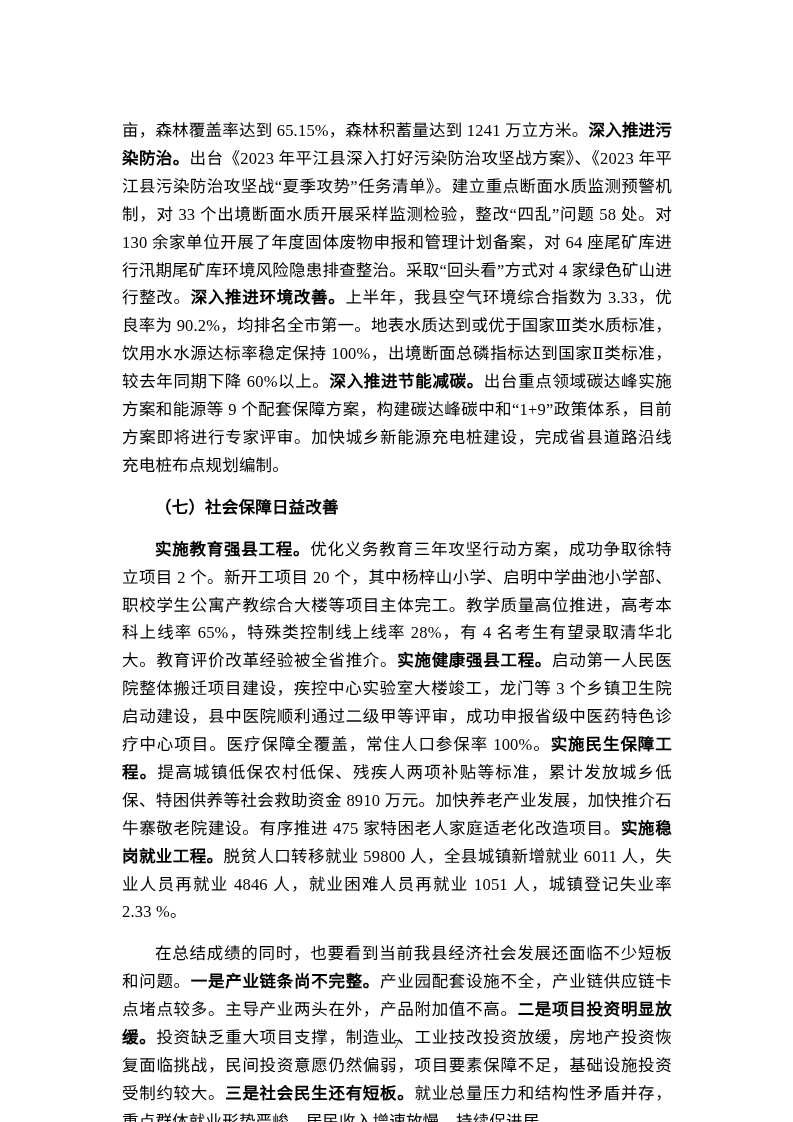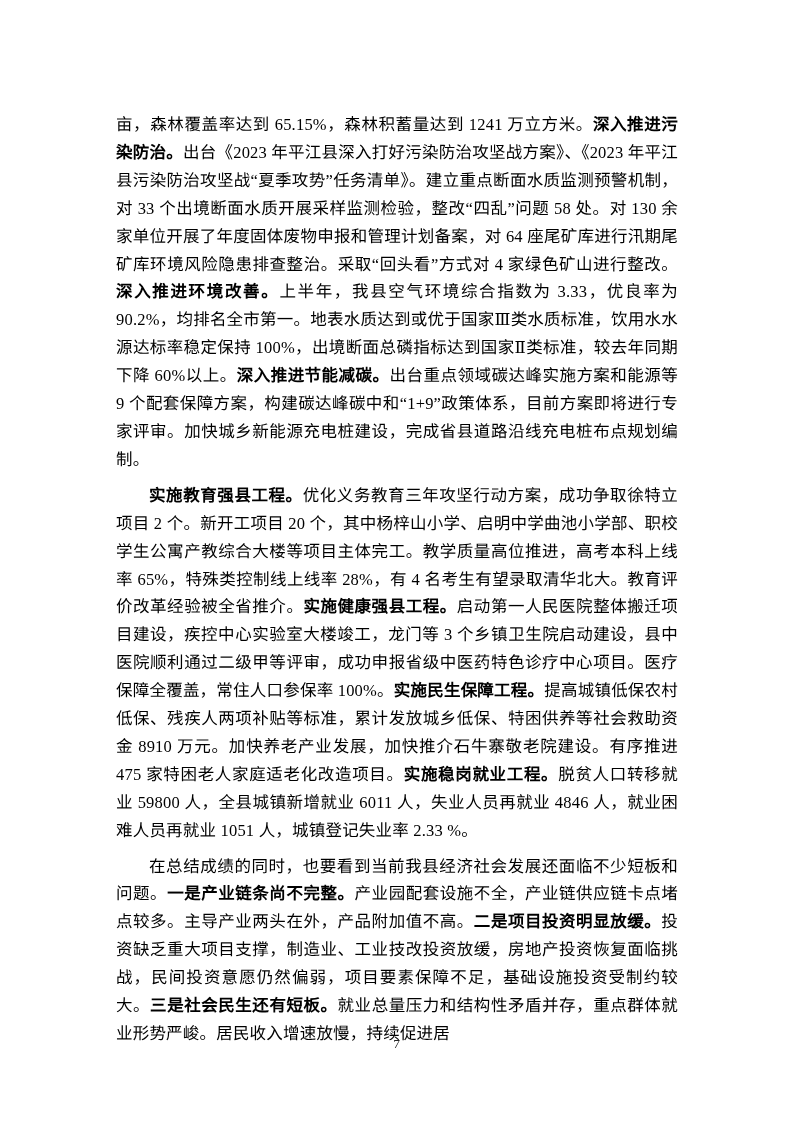--- a/index.html
+++ b/index.html
@@ -20,21 +20,21 @@
     position: absolute;
     left: 108px;
     top: 103px;
     width: 578px;
     font-size: 16.5px;
     line-height: 27.9px;
     text-align: justify;
     letter-spacing: 0.2px;
   }
   .para {
-    margin: 8px;
+    margin: 14px;
     padding: 0;
   }
   .para.body, .para.heading {
     text-indent: 2em;
   }
   .para.continuation {
     text-indent: 0;
   }
   .para.heading {
     margin-top: 9px;
@@ -52,17 +52,18 @@
     color: #222222;
     font-family: "Liberation Serif", "DejaVu Serif", serif;
   }
 </style>
 </head>
 <body>
 
 <div class="page">
   <div class="doc-body">
       <p class="para continuation"><span class="run">亩，森林覆盖率达到 65.15%，森林积蓄量达到 1241 万立方米。</span><span class="run bold">深入推进污染防治。</span><span class="run">出台《2023 年平江县深入打好污染防治攻坚战方案》、《2023 年平江县污染防治攻坚战“夏季攻势”任务清单》。建立重点断面水质监测预警机制，对 33 个出境断面水质开展采样监测检验，整改“四乱”问题 58 处。对 130 余家单位开展了年度固体废物申报和管理计划备案，对 64 座尾矿库进行汛期尾矿库环境风险隐患排查整治。采取“回头看”方式对 4 家绿色矿山进行整改。</span><span class="run bold">深入推进环境改善。</span><span class="run">上半年，我县空气环境综合指数为 3.33，优良率为 90.2%，均排名全市第一。地表水质达到或优于国家Ⅲ类水质标准，饮用水水源达标率稳定保持 100%，出境断面总磷指标达到国家Ⅱ类标准，较去年同期下降 60%以上。</span><span class="run bold">深入推进节能减碳。</span><span class="run">出台重点领域碳达峰实施方案和能源等 9 个配套保障方案，构建碳达峰碳中和“1+9”政策体系，目前方案即将进行专家评审。加快城乡新能源充电桩建设，完成省县道路沿线充电桩布点规划编制。</span></p>
+      <p class="para heading"><span class="run bold">（七）社会保障日益改善</span></p>
       <p class="para body"><span class="run bold">实施教育强县工程。</span><span class="run">优化义务教育三年攻坚行动方案，成功争取徐特立项目 2 个。新开工项目 20 个，其中杨梓山小学、启明中学曲池小学部、职校学生公寓产教综合大楼等项目主体完工。教学质量高位推进，高考本科上线率 65%，特殊类控制线上线率 28%，有 4 名考生有望录取清华北大。教育评价改革经验被全省推介。</span><span class="run bold">实施健康强县工程。</span><span class="run">启动第一人民医院整体搬迁项目建设，疾控中心实验室大楼竣工，龙门等 3 个乡镇卫生院启动建设，县中医院顺利通过二级甲等评审，成功申报省级中医药特色诊疗中心项目。医疗保障全覆盖，常住人口参保率 100%。</span><span class="run bold">实施民生保障工程。</span><span class="run">提高城镇低保农村低保、残疾人两项补贴等标准，累计发放城乡低保、特困供养等社会救助资金 8910 万元。加快养老产业发展，加快推介石牛寨敬老院建设。有序推进 475 家特困老人家庭适老化改造项目。</span><span class="run bold">实施稳岗就业工程。</span><span class="run">脱贫人口转移就业 59800 人，全县城镇新增就业 6011 人，失业人员再就业 4846 人，就业困难人员再就业 1051 人，城镇登记失业率 2.33 %。</span></p>
       <p class="para body"><span class="run">在总结成绩的同时，也要看到当前我县经济社会发展还面临不少短板和问题。</span><span class="run bold">一是产业链条尚不完整。</span><span class="run">产业园配套设施不全，产业链供应链卡点堵点较多。主导产业两头在外，产品附加值不高。</span><span class="run bold">二是项目投资明显放缓。</span><span class="run">投资缺乏重大项目支撑，制造业、工业技改投资放缓，房地产投资恢复面临挑战，民间投资意愿仍然偏弱，项目要素保障不足，基础设施投资受制约较大。</span><span class="run bold">三是社会民生还有短板。</span><span class="run">就业总量压力和结构性矛盾并存，重点群体就业形势严峻。居民收入增速放慢，持续促进居</span></p>
     </div>
   <div class="page-footer">7</div>
 </div>
 
 </body></html>

